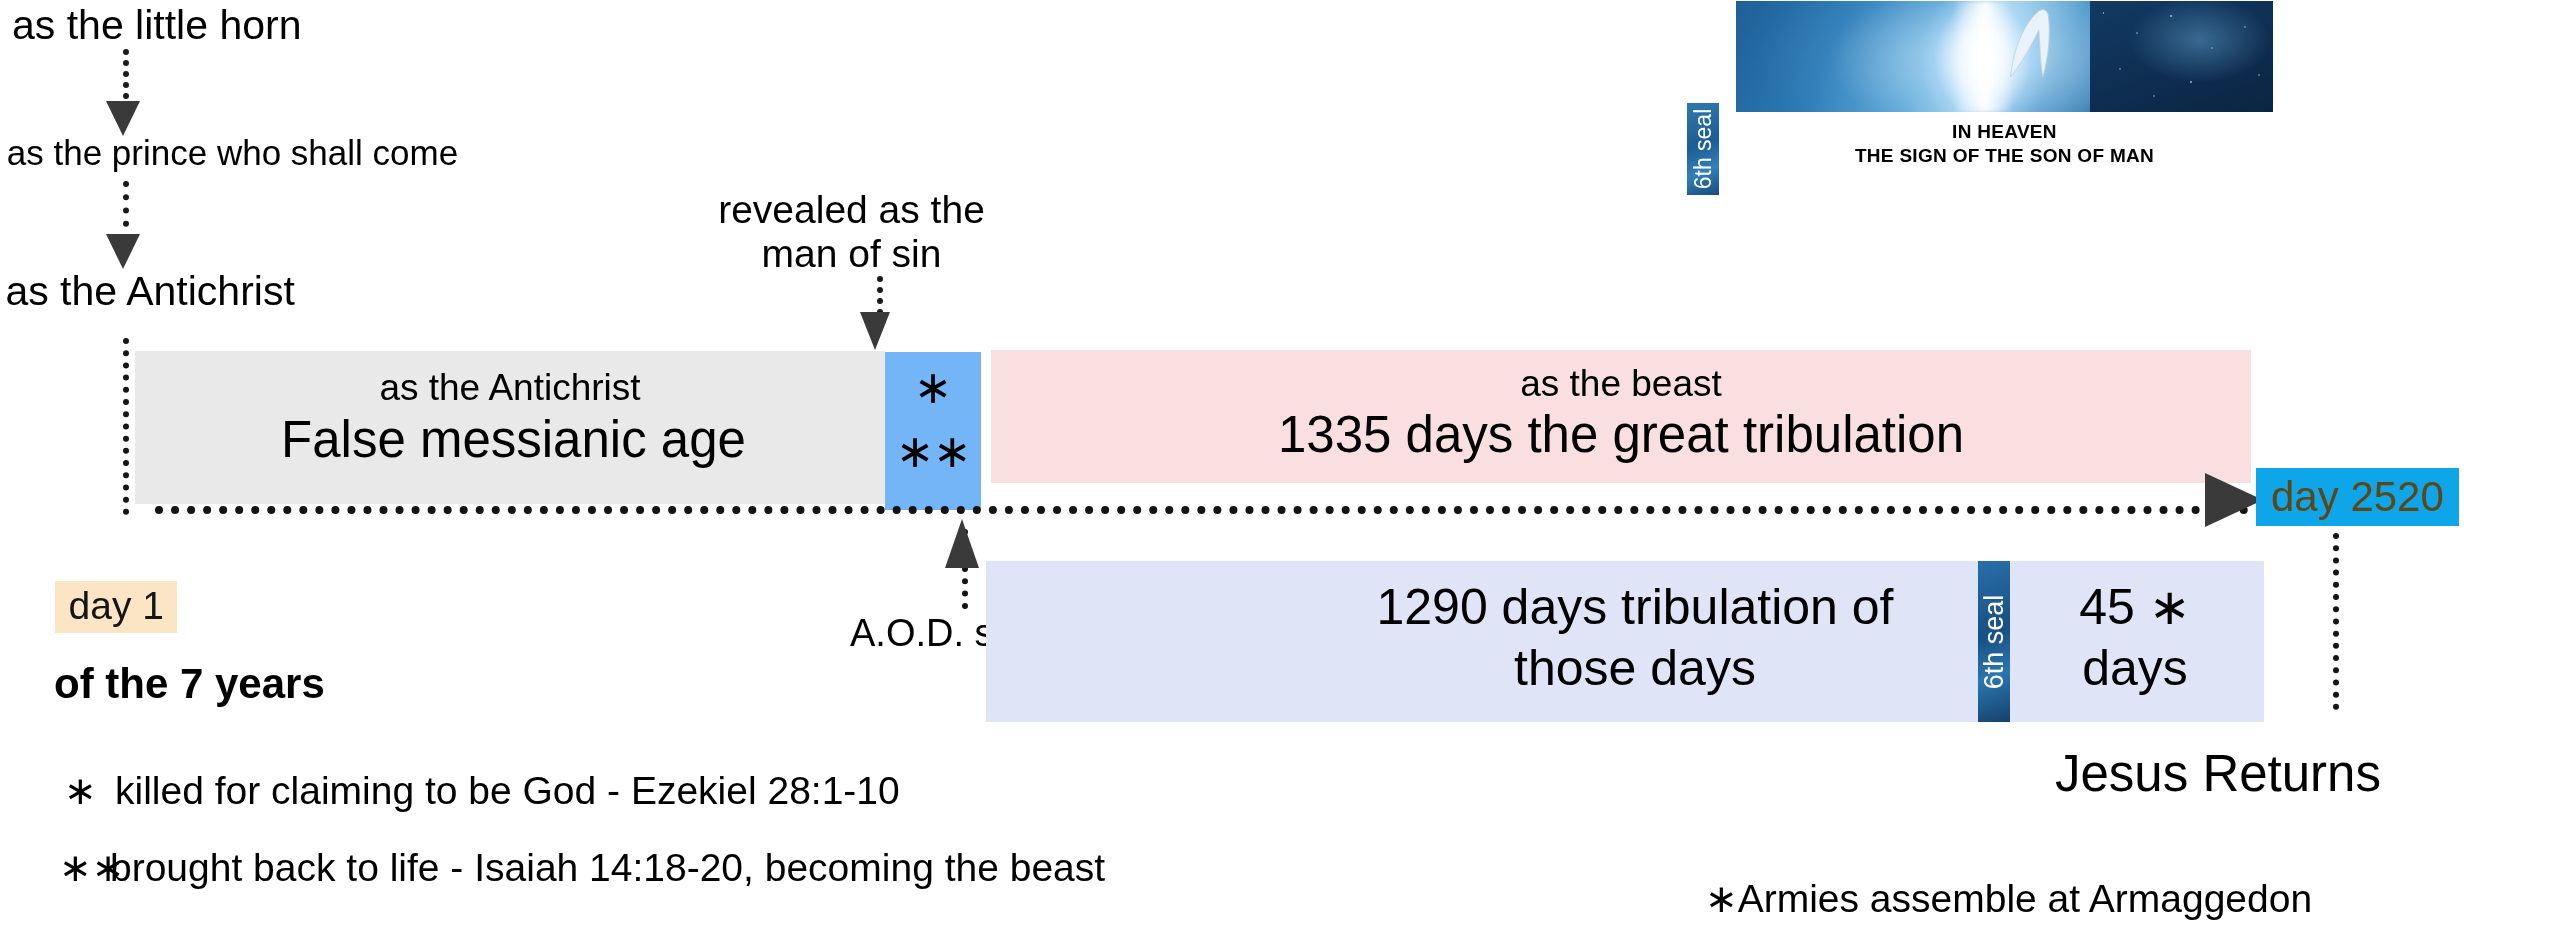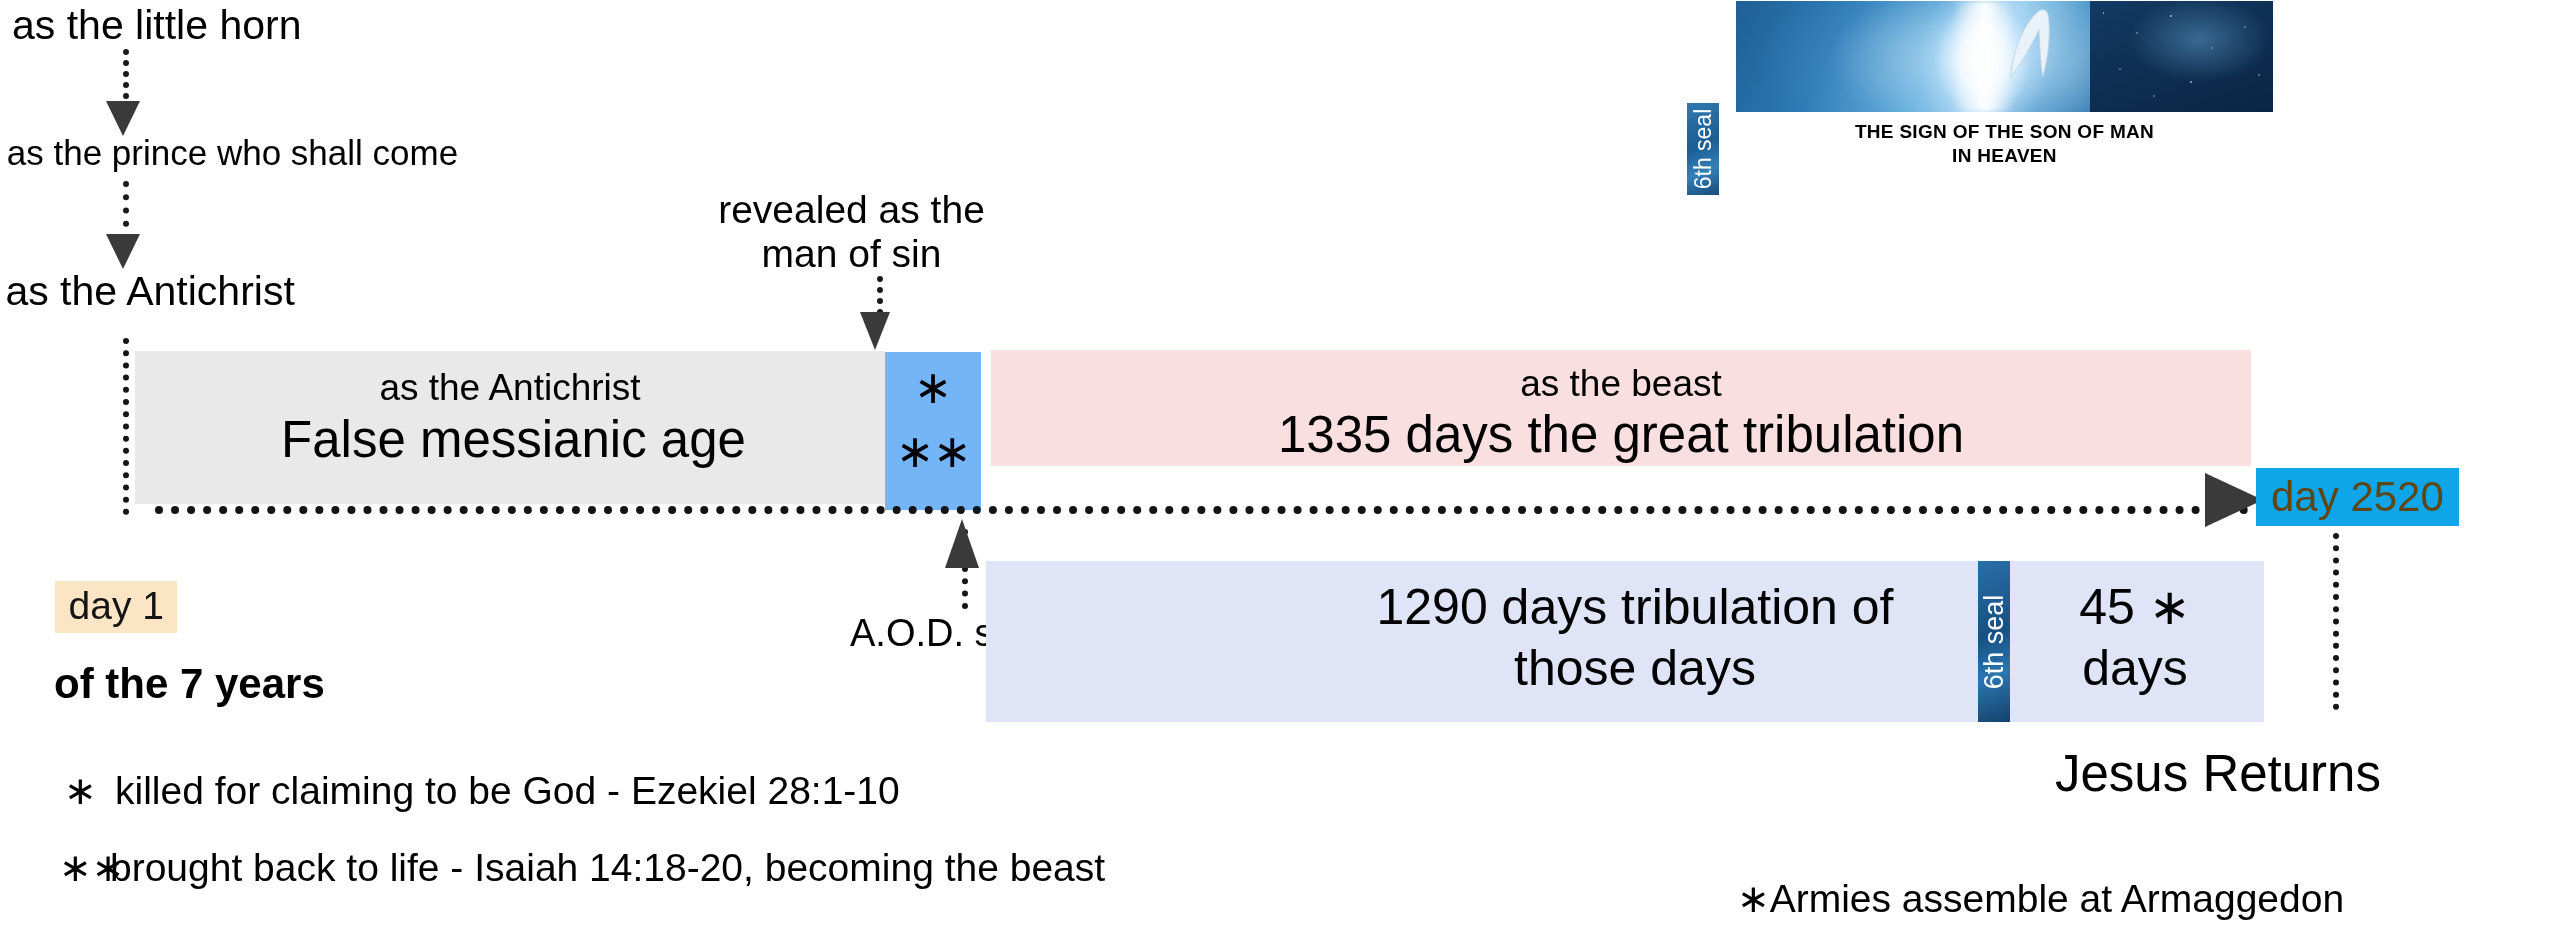--- a/index.html
+++ b/index.html
@@ -28,21 +28,21 @@
   #conn-revealed{left:877px;top:276px;height:39px;}
   #arrow-revealed{left:860px;top:312px;}
 
   
   #vrule-left{left:123px;top:338px;height:177px;border-left:6.8px dotted #151515;}
   #vrule-right{left:2333px;top:533px;height:177px;border-left:6.8px dotted #151515;}
 
   
   #bar-gray{left:135px;top:351px;width:750px;height:153px;background:#e9e9e9;}
   #bar-blue{left:885px;top:352px;width:96px;height:158px;background:#74b5f7;}
-  #bar-pink{left:991px;top:350px;width:1260px;height:116px;background:#fadfe0;}
+  #bar-pink{left:991px;top:350px;width:1260px;height:133px;background:#fadfe0;}
 
   .bar-inner{position:absolute;left:0;right:0;text-align:center;}
   .bar-sub{font-size:37px;}
   .bar-main{font-size:51px;}
 
   #gray-sub{top:17.6px;}
   #gray-main{top:62px;padding-left:7px;}
   #pink-sub{top:15px;}
   #pink-main{top:58px;}
 
@@ -75,21 +75,21 @@
 
   
   #jesus{left:2055px;top:747px;font-size:51px;}
 
   
   .footnote{font-size:39px;}
   #fn1{left:64px;top:771px;}
   #fn1 .star{display:inline-block;width:51px;}
   #fn2{left:59px;top:848px;}
   #fn2 .star{display:inline-block;width:51px;}
-  #fn3{left:1705px;top:879px;font-size:39px;margin-left:32px;}
+  #fn3{left:1705px;top:879px;font-size:39px;}
 
   
   #img-panel{left:1736px;top:1.4px;width:537px;height:111px;}
   #img-panel .sky{position:absolute;inset:0;overflow:hidden;
       background:
         radial-gradient(ellipse 81px 101px at 46% 52%, #ffffff 0%, #eaf6ff 28%, rgba(180,220,255,0.25) 60%, rgba(120,180,230,0) 78%),
         radial-gradient(ellipse 284px 135px at 46% 52%, rgba(215,240,255,0.75) 0%, rgba(120,180,230,0.15) 55%, rgba(30,80,140,0) 80%),
         linear-gradient(115deg,#1f5f96 0%,#2b7ab5 20%,#5ba8d8 38%,#9ed2ee 48%,#4e97c9 60%,#1d5b90 78%,#0d2f55 100%);}
   #img-panel .stars{position:absolute;right:0;top:0;width:183px;height:100%;
       background:
@@ -193,16 +193,16 @@
 </div>
 <div class="abs" id="img-panel">
   <div class="sky"></div>
   <div class="stars"></div>
   <div class="beam"></div>
   <svg class="sign" viewBox="0 0 120 110">
     <path d="M14 104 C18 60 36 22 56 6 C62 2 68 4 70 12 C74 40 70 76 62 104 C58 86 58 58 56 34 C46 56 30 84 14 104 Z" fill="#e8f2f8" stroke="#b9d2e2" stroke-width="1.2"></path>
   </svg>
 </div>
 <div class="abs" id="img-caption">
+  <div>IN HEAVEN</div>
   <div>THE SIGN OF THE SON OF MAN</div>
-  <div>IN HEAVEN</div>
 </div>
 
 
 </body></html>

